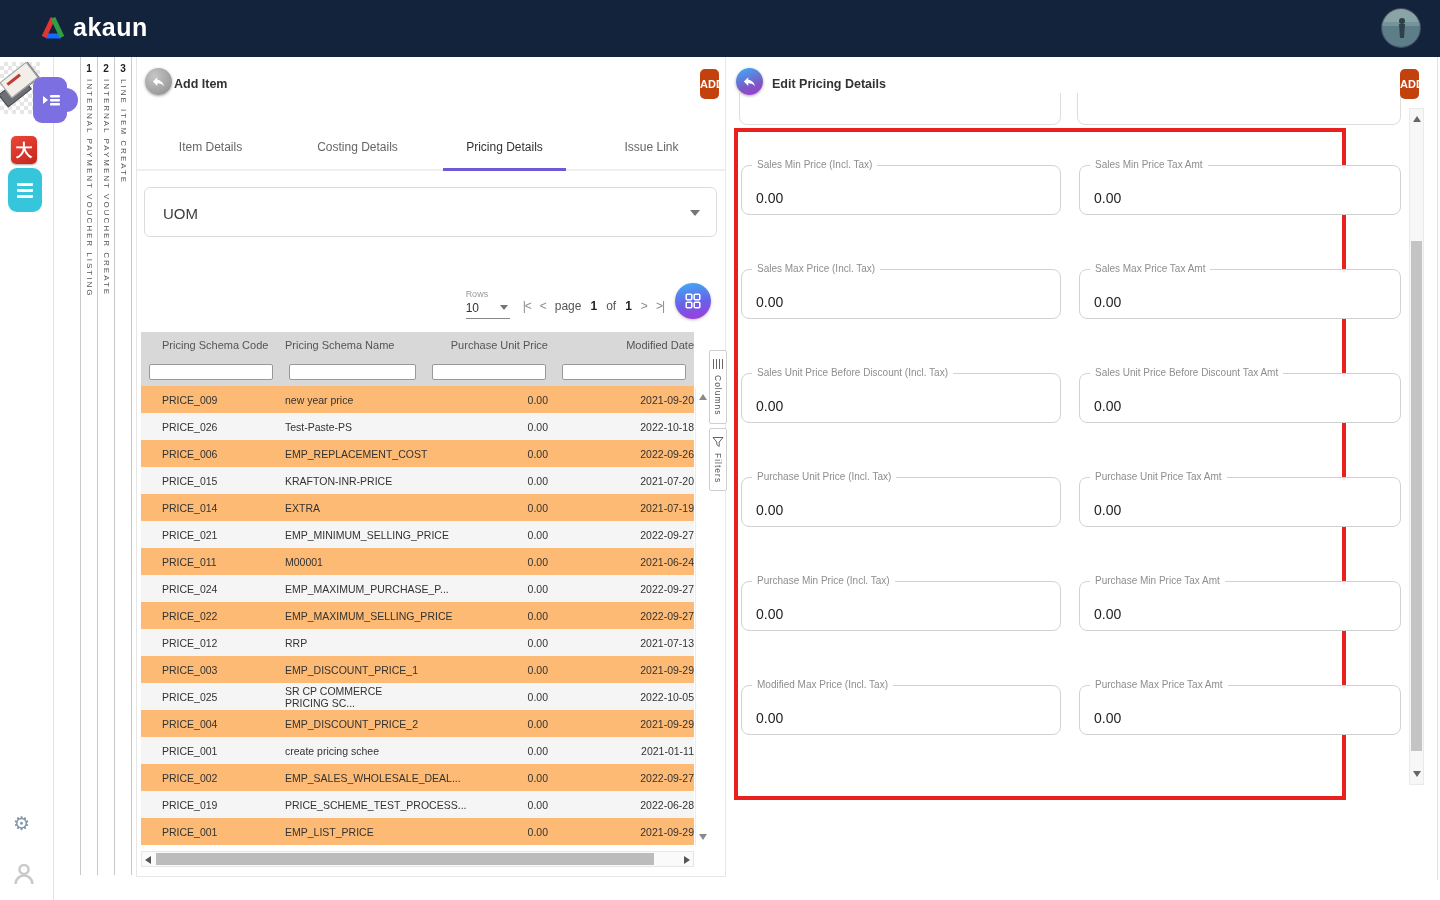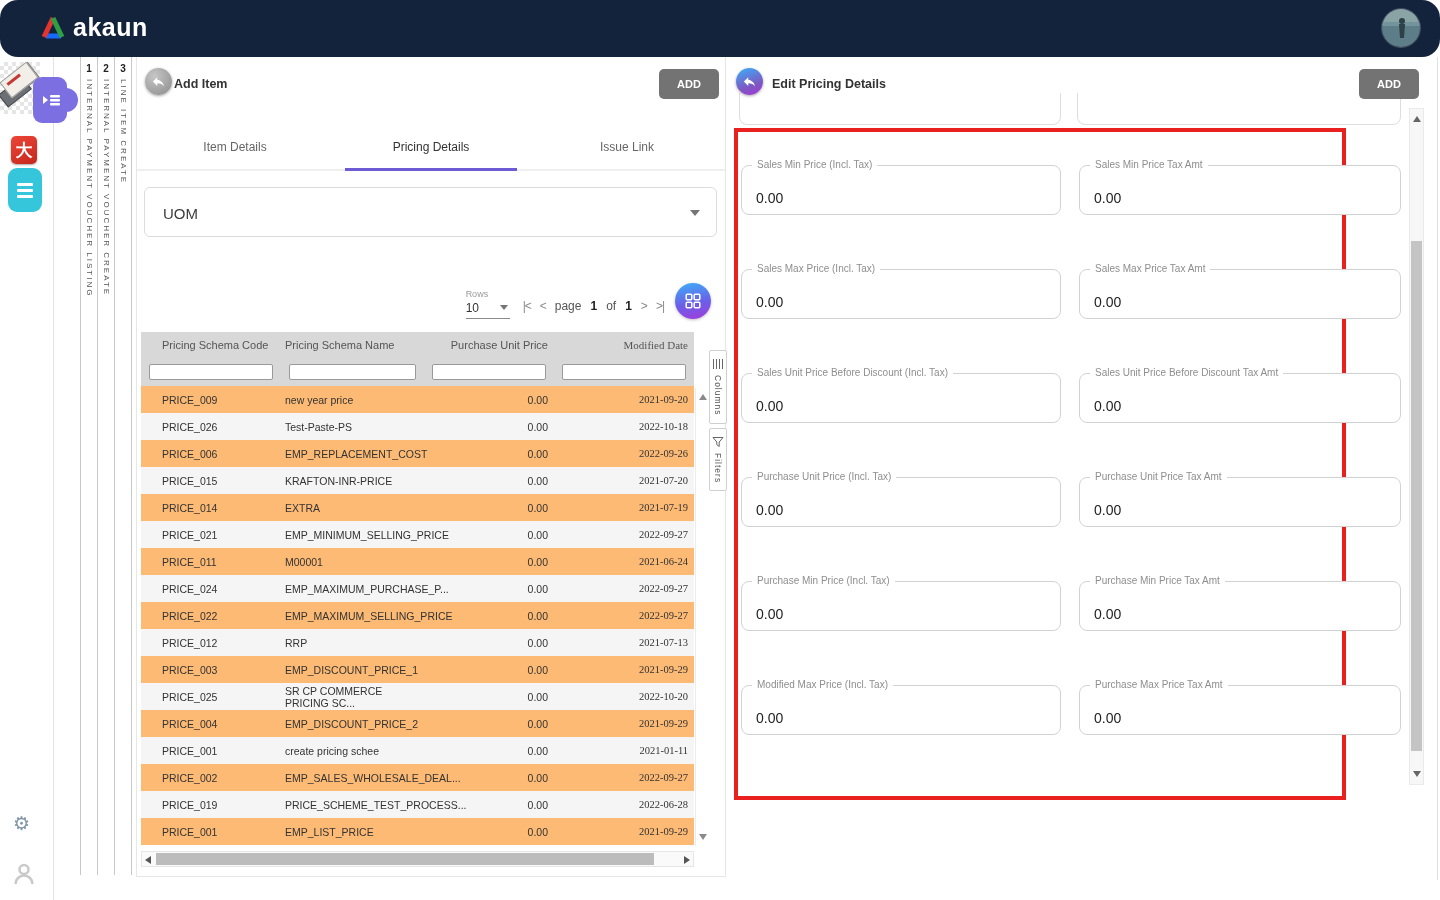--- a/index.html
+++ b/index.html
@@ -1,20 +1,20 @@
 <!DOCTYPE html>
 <html><head>
 <meta charset="utf-8">
 <style>
   * { margin:0; padding:0; box-sizing:border-box; }
   html,body { width:1440px; height:900px; overflow:hidden; background:#fff;
     font-family:"Liberation Sans", sans-serif; position:relative; }
 
   
-  .top-header { position:absolute; left:0; top:0; width:1440px; height:57px; background:#14233C; z-index:10;border-radius:18px; }
+  .top-header { position:absolute; left:0; top:0; width:1440px; height:57px; background:#14233C; z-index:10; }
   .logo { position:absolute; left:40px; top:13px; display:flex; align-items:center; gap:7px; }
   .logo-text { color:#fff; font-size:25px; font-weight:bold; letter-spacing:.5px; }
   .avatar { position:absolute; right:19px; top:8px; width:40px; height:40px; border-radius:50%; overflow:hidden; border:1px solid rgba(255,255,255,.2); }
 
   
   .rail-line { position:absolute; left:53px; top:57px; height:843px; width:1px; background:#e3e3e3; }
   .prod-img { position:absolute; left:0; top:62px; width:40px; height:52px;
     background:repeating-conic-gradient(#e6e6e6 0% 25%, #ffffff 0% 50%) 0 0/8px 8px; overflow:visible; }
   .prod-card { position:absolute; left:2px; top:8px; width:34px; height:20px; background:#f2efe9; border:1px solid #9a9a9a;
     transform:rotate(-38deg); box-shadow:1px 1px 0 #777; }
@@ -38,21 +38,21 @@
   .strip-num { font-size:10px; font-weight:bold; color:#222; margin:6px 0 5px; }
   .strip-label { writing-mode:vertical-lr; font-size:8px; color:#555; letter-spacing:2px; white-space:nowrap; }
 
   
   .panel { position:absolute; top:57px; background:#fff; }
   .back-btn { position:absolute; width:27px; height:27px; border-radius:50%; display:flex; align-items:center; justify-content:center;
     box-shadow:0 1px 3px rgba(0,0,0,.35); cursor:pointer; }
   .back-gray { background:radial-gradient(circle at 35% 30%, #c6c6c6, #8b8b8b); }
   .back-grad { background:linear-gradient(160deg,#3FA9F5 5%,#7E57C2 65%,#A437DB); }
   .panel-title { position:absolute; font-size:12.5px; font-weight:bold; color:#333; }
-  .add-btn { position:absolute; width:60px; height:30px; background:#737373; color:#fff; font-size:11px; font-weight:bold;
+  .add-btn { position:absolute; width:19px; height:30px; background:#c2410c; color:#fff; font-size:11px; font-weight:bold;
     border:none; border-radius:5px; cursor:pointer; font-family:inherit; }
 
   
   .panel-left { left:136px; width:590px; height:820px; border:1px solid #e7e7e7; border-top:none; }
   .pl-back { left:8px; top:11px; }
   .pl-title { left:37px; top:20px; }
   .pl-add { right:6px; top:12px; }
   .tabs { position:absolute; left:0; top:68px; width:100%; height:46px; display:flex; border-bottom:2px solid #efefef; }
   .tab { flex:1; display:flex; align-items:center; justify-content:center; font-size:12px; color:#666; cursor:pointer; position:relative; }
   .tab.active { color:#333; }
@@ -75,21 +75,21 @@
     display:flex; align-items:center; justify-content:center; cursor:pointer; margin-left:6px; box-shadow:0 1px 3px rgba(0,0,0,.25); }
 
   .dtable { position:absolute; left:4px; top:275px; width:553px; font-size:10.5px; }
   .grid4 { display:grid; grid-template-columns:140px 143px 130px 140px; align-items:center; }
   .t-head { background:#D8D8D8; height:26px; color:#555; font-size:11px; }
   .t-filter { background:#D8D8D8; height:28px; }
   .t-filter input { height:16px; width:calc(100% - 16px); margin:0 8px; border:1px solid #999; border-radius:2px; background:#fff; }
   .t-row { height:27px; background:#fdba74; color:#333; cursor:pointer; }
   .t-row.alt { background:#F5F5F5; }
   .c1 { padding-left:21px; } .c2 { padding-left:4px; }
-  .c3 { text-align:right; padding-right:6px; } .c4 { text-align:right; padding-right:6px;font-family:Liberation Serif, serif; }
+  .c3 { text-align:right; padding-right:6px; } .c4 { text-align:right; padding-right:0; }
 
   .tv-scroll { position:absolute; left:558px; top:331px; width:14px; height:458px; border-left:1px solid #ececec; }
   .tri-up { width:0; height:0; border-left:4px solid transparent; border-right:4px solid transparent; border-bottom:6px solid #8a8a8a; }
   .tri-dn { width:0; height:0; border-left:4px solid transparent; border-right:4px solid transparent; border-top:6px solid #8a8a8a; }
   .tv-scroll .tri-up { position:absolute; left:3px; top:6px; }
   .tv-scroll .tri-dn { position:absolute; left:3px; bottom:6px; }
 
   .side-tabs { position:absolute; left:572px; top:293px; width:18px; }
   .side-tab { width:18px; background:#fff; border:1px solid #cfcfcf; border-radius:2px; margin-bottom:4px;
     display:flex; flex-direction:column; align-items:center; padding:7px 0; cursor:pointer; }
@@ -194,20 +194,21 @@
   <div class="back-btn back-gray pl-back">
     <svg width="15" height="15" viewBox="0 0 24 24">
       <path d="M10 9V5l-7 7 7 7v-4.1c5 0 8.5 1.6 11 5.1-1-5-4-10-11-11z" fill="#fff"></path>
     </svg>
   </div>
   <span class="panel-title pl-title">Add Item</span>
   <button class="add-btn pl-add">ADD</button>
 
   <div class="tabs">
     <div class="tab">Item Details</div>
+    <div class="tab">Costing Details</div>
     <div class="tab active">Pricing Details</div>
     <div class="tab">Issue Link</div>
   </div>
 
   <div class="uom">
     <span class="uom-label">UOM</span>
     <span class="caret-down"></span>
   </div>
 
   <div class="pag">
@@ -314,21 +315,21 @@
     <div class="grid4 t-row">
         <span class="c1">PRICE_003</span>
         <span class="c2">EMP_DISCOUNT_PRICE_1</span>
         <span class="c3">0.00</span>
         <span class="c4">2021-09-29</span>
       </div>
     <div class="grid4 t-row alt">
         <span class="c1">PRICE_025</span>
         <span class="c2">SR CP COMMERCE PRICING SC...</span>
         <span class="c3">0.00</span>
-        <span class="c4">2022-10-20</span>
+        <span class="c4">2022-10-05</span>
       </div>
     <div class="grid4 t-row">
         <span class="c1">PRICE_004</span>
         <span class="c2">EMP_DISCOUNT_PRICE_2</span>
         <span class="c3">0.00</span>
         <span class="c4">2021-09-29</span>
       </div>
     <div class="grid4 t-row alt">
         <span class="c1">PRICE_001</span>
         <span class="c2">create pricing schee</span>

